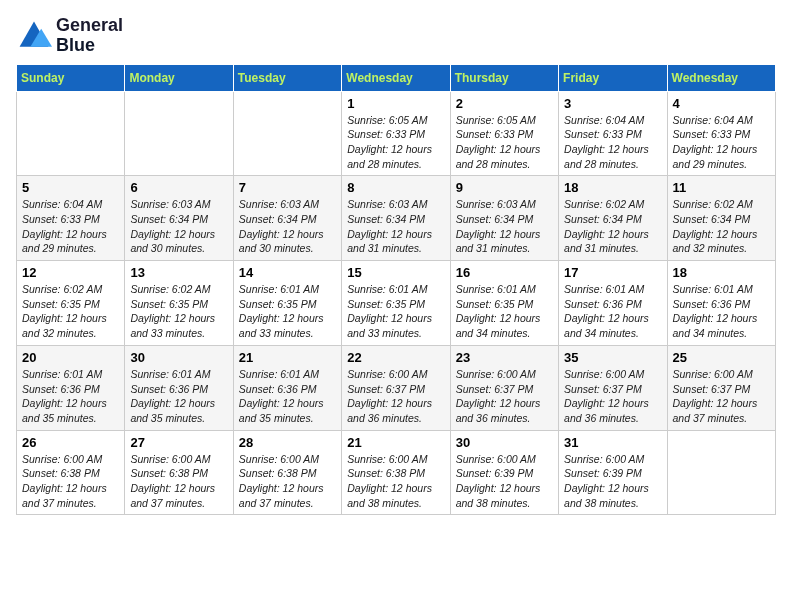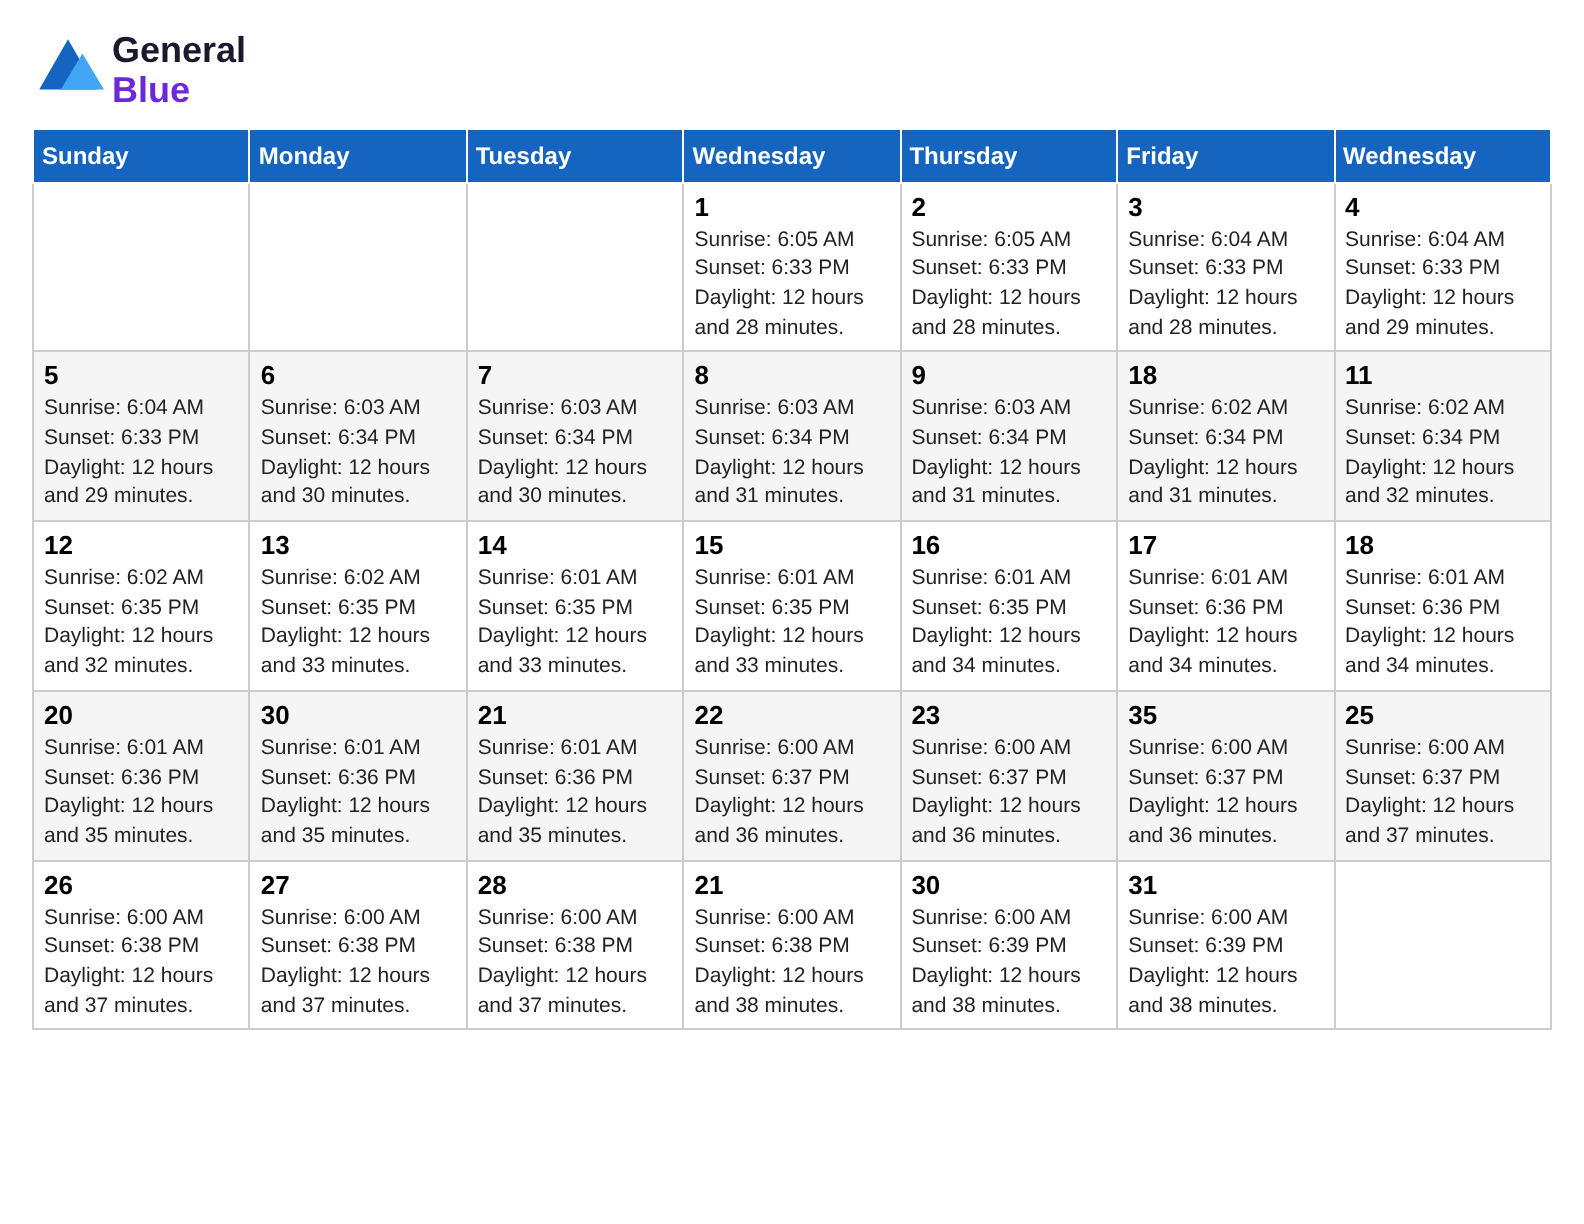--- a/index.html
+++ b/index.html
@@ -11,29 +11,30 @@
       padding: 16px;
     }
     .header {
       display: flex;
       justify-content: space-between;
       align-items: flex-start;
       margin-bottom: 8px;
     }
     .logo {
       display: flex;
+      align-items: center;
       gap: 4px;
     }
     .logo-text {
       font-size: 18px;
       font-weight: bold;
       color: #1a1a2e;
       line-height: 1.1;
     }
-    .logo-blue { color: #6d28d9; }
+    .logo-blue { color: #0f172a; }
     .logo-icon {
       width: 36px;
       height: 36px;
     }
     .title-block {
       text-align: right;
     }
     .month-year {
       font-size: 32px;
       font-weight: bold;
@@ -43,21 +44,21 @@
       font-size: 15px;
       color: #333;
     }
     .calendar {
       width: 100%;
       border-collapse: collapse;
       font-size: 11px;
     }
     .calendar th {
       background: #1565c0;
-      color: #ffffff;
+      color: #bef264;
       padding: 6px 4px;
       text-align: left;
       font-size: 12px;
       font-weight: bold;
       border: 1px solid #fff;
     }
     .calendar td {
       border: 1px solid #ccc;
       vertical-align: top;
       padding: 4px 5px;
@@ -70,20 +71,21 @@
     }
     .day-num {
       font-weight: bold;
       font-size: 13px;
       margin-bottom: 2px;
     }
     .day-info {
       font-size: 10.5px;
       color: #222;
       line-height: 1.4;
+      font-style: italic;
     }
     .empty { background: #fff !important; }
   </style>
 </head>
 <body>
 
 <div class="header">
   <div class="logo">
     <svg class="logo-icon" viewBox="0 0 40 40">
       <polygon points="20,4 36,32 4,32" fill="#1565c0"></polygon>

